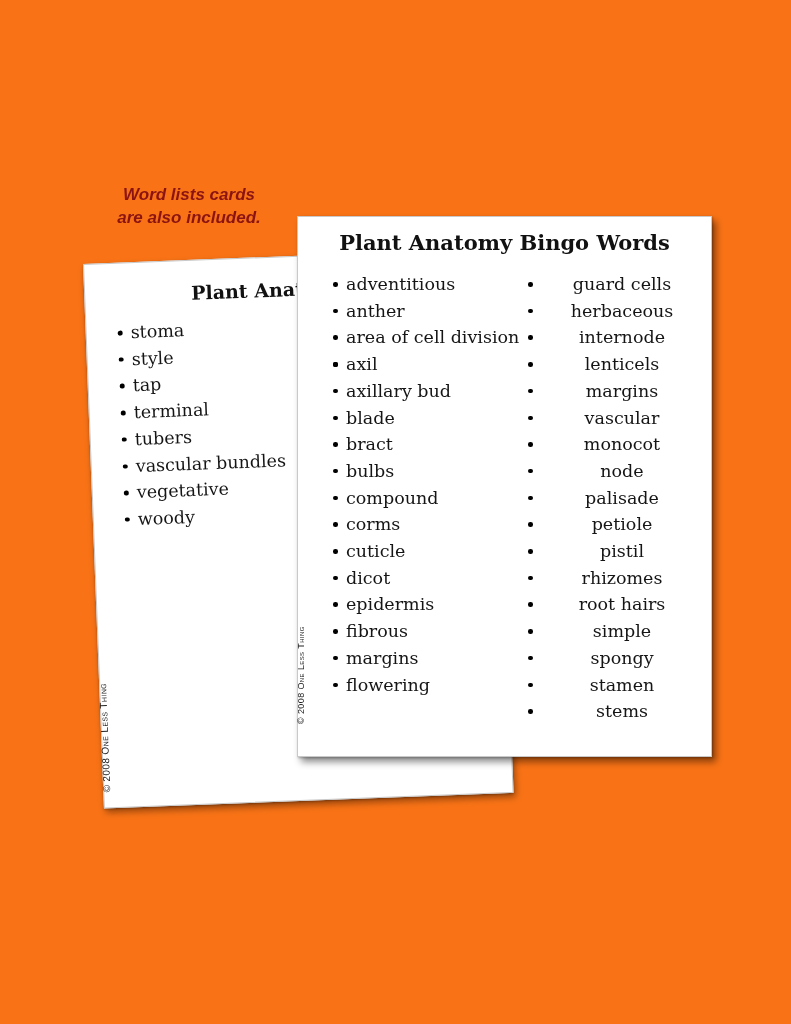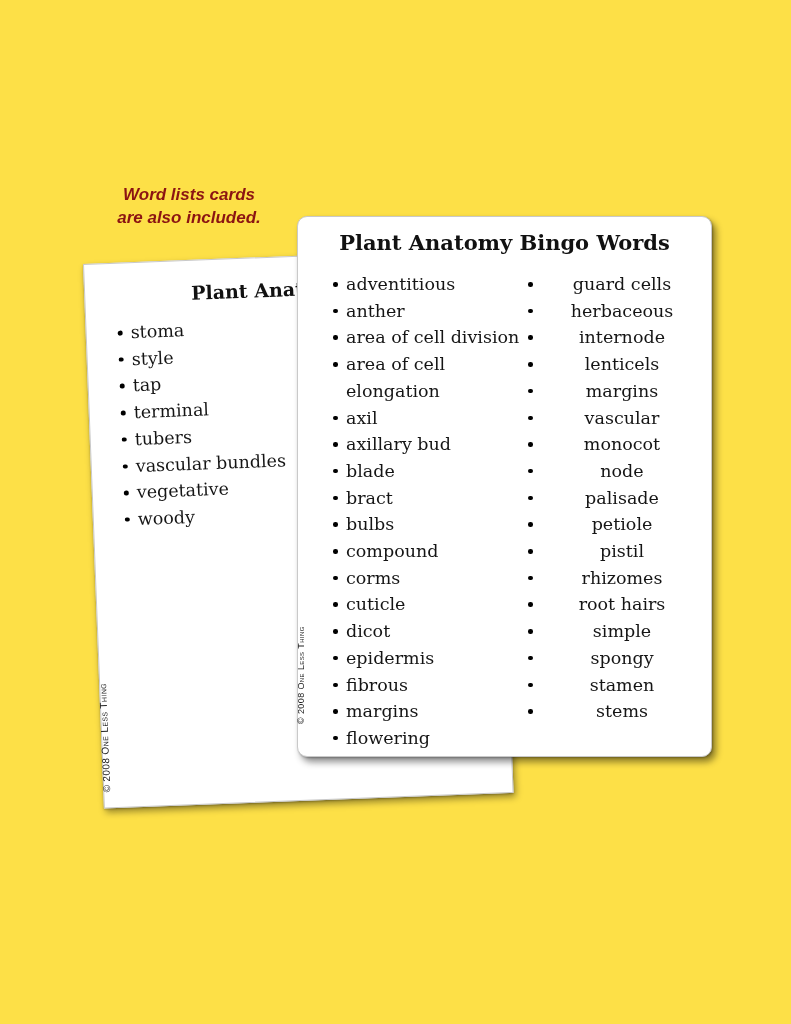--- a/index.html
+++ b/index.html
@@ -8,21 +8,21 @@
     width: 791px;
     height: 1024px;
     background: #ffffff;
     overflow: hidden;
     font-family: "DejaVu Serif", serif;
   }
   .page {
     position: relative;
     width: 791px;
     height: 1024px;
-    background: #fde047;
+    background: #f97316;
   }
 
   
   .caption {
     position: absolute;
     left: 84px;
     top: 183px;
     width: 210px;
     text-align: center;
     font-family: "Liberation Sans", sans-serif;
@@ -50,21 +50,20 @@
     box-shadow: 2px 4px 7px rgba(0,0,0,0.40), 0 1px 2px rgba(0,0,0,0.25);
     z-index: 1;
   }
   .front-card {
     left: 297px;
     top: 216px;
     width: 415px;
     height: 541px;
     box-shadow: 4px 5px 7px rgba(0,0,0,0.45), 1px 1px 2px rgba(0,0,0,0.25);
     z-index: 2;
-    border-radius: 10px;
   }
 
   .back-title {
     position: absolute;
     left: 106px;
     top: 21px;
     font-size: 19px;
     font-weight: bold;
     color: #111;
     white-space: nowrap;
@@ -142,22 +141,21 @@
       </ul>
     <div class="copyright back-copyright">© 2008 One Less Thing</div>
   </div>
 
   <div class="card front-card">
     <div class="front-title">Plant Anatomy Bingo Words</div>
     <ul class="word-list front-left-list" id="front-left-list">
         <li><span class="bullet"></span><span class="word">adventitious</span></li>
         <li><span class="bullet"></span><span class="word">anther</span></li>
         <li><span class="bullet"></span><span class="word">area of cell division</span></li>
-        <li><span class="bullet"></span><span class="word">area of cell
-elongation</span></li>
+        <li><span class="bullet"></span></li>
         <li><span class="bullet"></span><span class="word">axil</span></li>
         <li><span class="bullet"></span><span class="word">axillary bud</span></li>
         <li><span class="bullet"></span><span class="word">blade</span></li>
         <li><span class="bullet"></span><span class="word">bract</span></li>
         <li><span class="bullet"></span><span class="word">bulbs</span></li>
         <li><span class="bullet"></span><span class="word">compound</span></li>
         <li><span class="bullet"></span><span class="word">corms</span></li>
         <li><span class="bullet"></span><span class="word">cuticle</span></li>
         <li><span class="bullet"></span><span class="word">dicot</span></li>
         <li><span class="bullet"></span><span class="word">epidermis</span></li>

